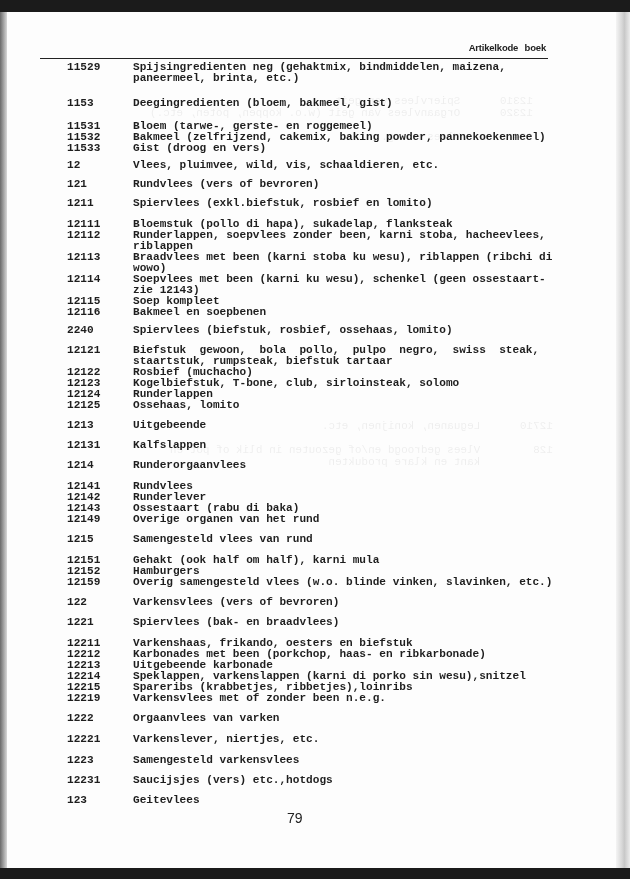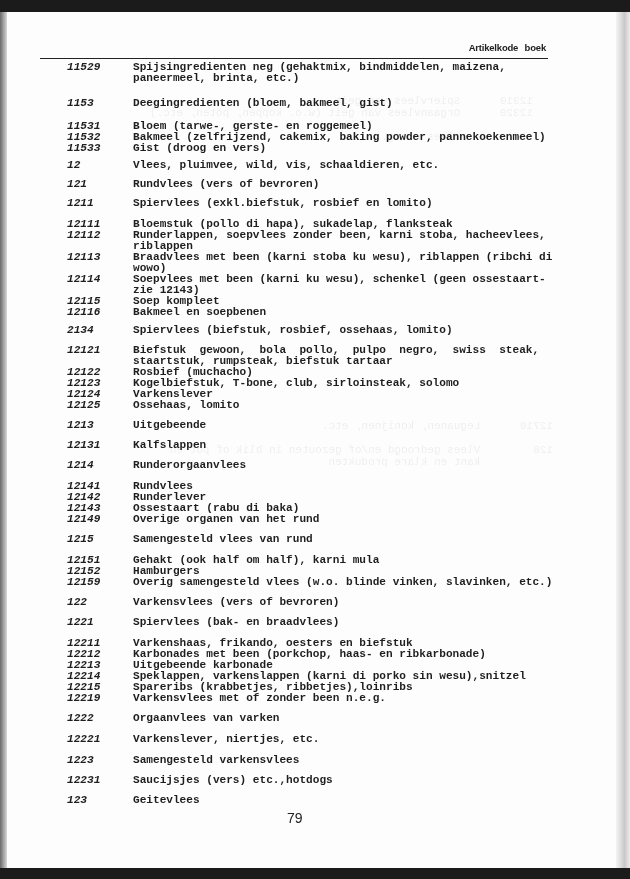--- a/index.html
+++ b/index.html
@@ -31,21 +31,21 @@
     position: absolute; right: 2px; top: 0px;
     font-family: "Liberation Sans", sans-serif; font-size: 9.5px; font-weight: bold; color: #222;
     letter-spacing: -0.2px; word-spacing: 4px;
   }
 
   .entries { position: absolute; left: 0; top: 0; width: 630px; }
   .entry {
     position: absolute; left: 0; width: 630px;
     font-size: 11.1px; line-height: 11.2px; color: #1e1e1e; font-weight: bold;
   }
-  .code { position: absolute; left: 67px; top: 0; font-style: italic; }
+  .code { position: absolute; left: 67px; top: 0; }
   .desc { position: absolute; left: 133px; top: 0; width: 420px; white-space: pre-wrap; }
 
   .page-number {
     position: absolute; left: 287px; top: 810px;
     font-family: "Liberation Sans", sans-serif; font-size: 14px; color: #222;
   }
   .bleed {
     position: absolute; color: #000; opacity: 0.06; font-size: 11px;
     transform: scaleX(-1); white-space: pre; pointer-events: none;
     font-family: "Liberation Mono", monospace;
@@ -128,39 +128,39 @@
     </div>
     <div class="entry" style="top: 296px;">
       <span class="code">12115</span>
       <span class="desc">Soep kompleet</span>
     </div>
     <div class="entry" style="top: 307px;">
       <span class="code">12116</span>
       <span class="desc">Bakmeel en soepbenen</span>
     </div>
     <div class="entry" style="top: 325px;">
-      <span class="code">2134</span>
+      <span class="code">2240</span>
       <span class="desc">Spiervlees (biefstuk, rosbief, ossehaas, lomito)</span>
     </div>
     <div class="entry" style="top: 345px;">
       <span class="code">12121</span>
       <span class="desc">Biefstuk  gewoon,  bola  pollo,  pulpo  negro,  swiss  steak,
 staartstuk, rumpsteak, biefstuk tartaar</span>
     </div>
     <div class="entry" style="top: 367px;">
       <span class="code">12122</span>
       <span class="desc">Rosbief (muchacho)</span>
     </div>
     <div class="entry" style="top: 378px;">
       <span class="code">12123</span>
       <span class="desc">Kogelbiefstuk, T-bone, club, sirloinsteak, solomo</span>
     </div>
     <div class="entry" style="top: 389px;">
       <span class="code">12124</span>
-      <span class="desc">Varkenslever</span>
+      <span class="desc">Runderlappen</span>
     </div>
     <div class="entry" style="top: 400px;">
       <span class="code">12125</span>
       <span class="desc">Ossehaas, lomito</span>
     </div>
     <div class="entry" style="top: 420px;">
       <span class="code">1213</span>
       <span class="desc">Uitgebeende</span>
     </div>
     <div class="entry" style="top: 440px;">

